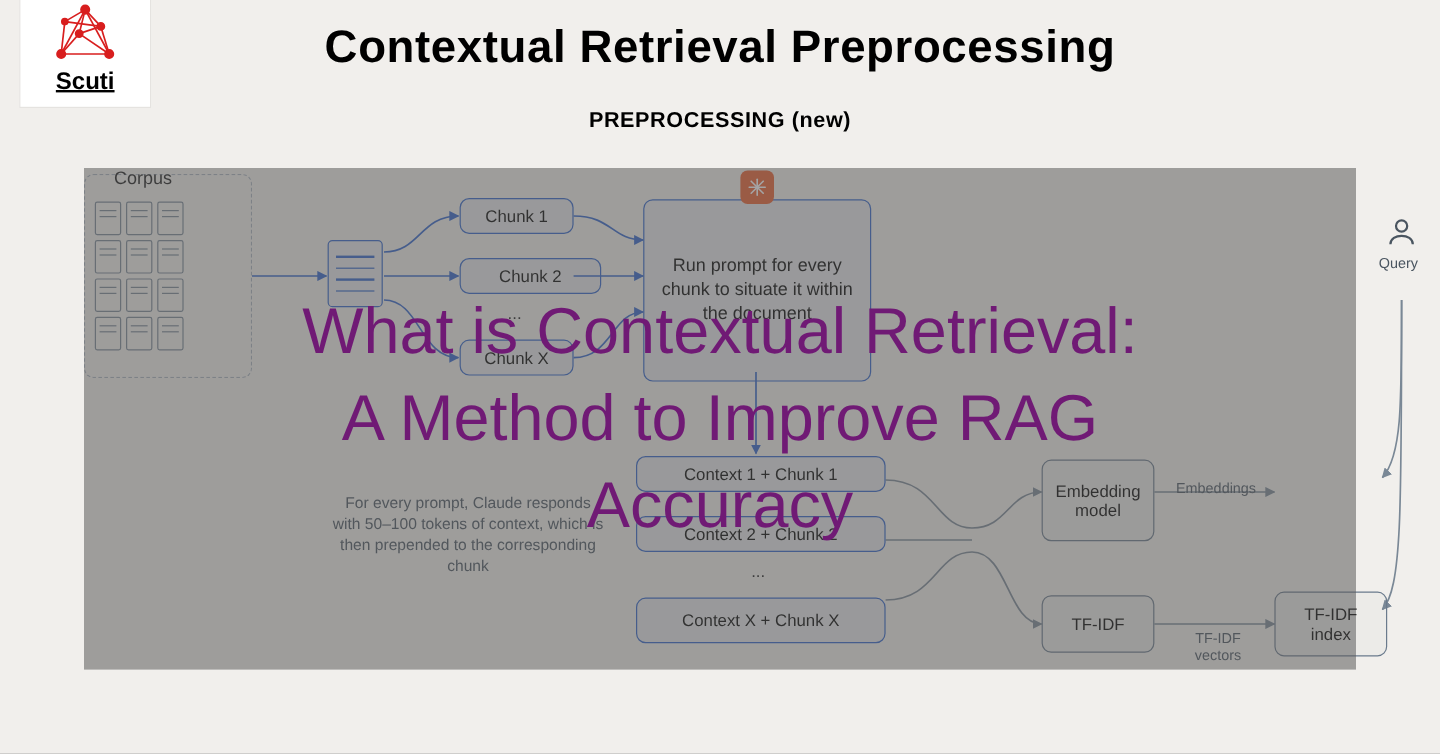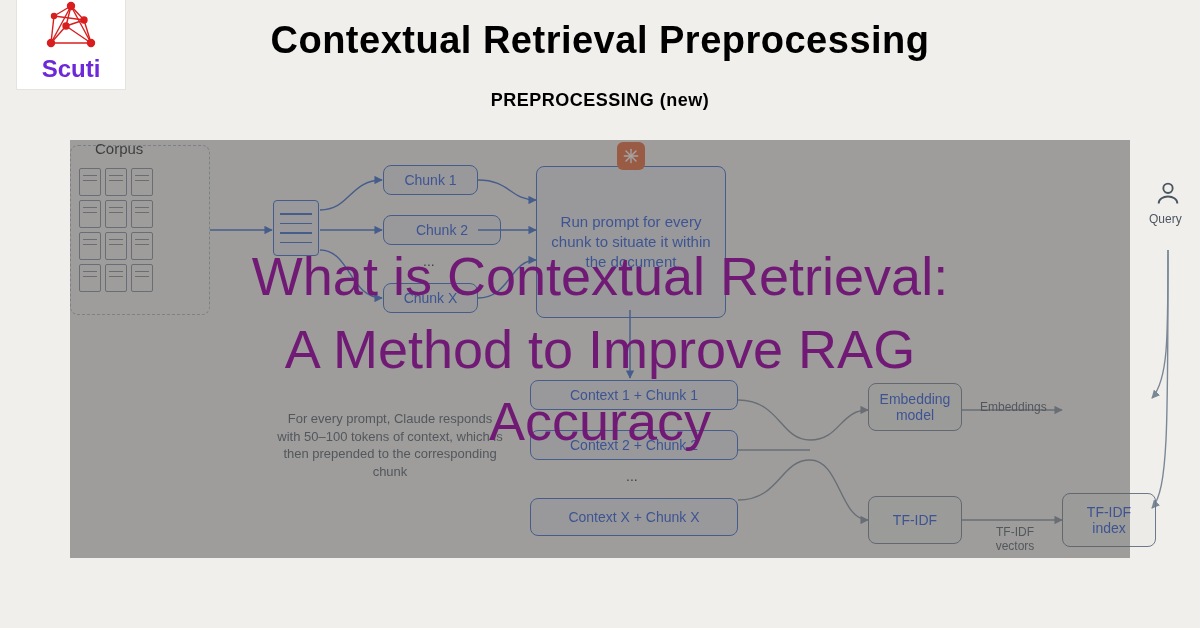--- a/index.html
+++ b/index.html
@@ -24,21 +24,21 @@
     height: 100px;
     background: #fff;
     border: 1px solid #e5e3e0;
     display: flex;
     flex-direction: column;
     align-items: center;
     justify-content: center;
     gap: 2px;
   }
   .logo-svg { width: 70px; height: 55px; }
-  .logo-text { font-size: 24px; font-weight: 700; color: #6d28d9; }
+  .logo-text { font-size: 20px; font-weight: 700; color: #000000; text-decoration: underline; }
   .page-title {
     position: absolute;
     left: 0; right: 0;
     text-align: center;
     font-size: 38px;
     font-weight: 800;
     color: #000;
     letter-spacing: 0.5px;
   }
   .diagram {
@@ -59,21 +59,21 @@
   }
   .box {
     position: absolute;
     border: 1.2px solid #6a7a8c;
     border-radius: 8px;
     background: rgba(106,122,140,0.03);
     display: flex;
     align-items: center;
     justify-content: center;
     font-size: 14px;
-    color: #1d4ed8;
+    color: #000000;
     text-align: center;
     padding: 4px 6px;
   }
   .box.blue {
     border-color: #2f63c9;
     background: rgba(47,99,201,0.05);
   }
   .box-label { position: absolute; font-size: 15px; color: #1a1a1a; }
   .corpus-outer {
     position: absolute;
@@ -287,21 +287,21 @@
       </svg>
   </div>
 
   <div class="box blue" style="left:530px; top:300px; width:208px; height:30px;">Context 1 + Chunk 1</div>
   <div class="box blue" style="left:530px; top:350px; width:208px; height:30px;">Context 2 + Chunk 2</div>
   <div class="ellipsis" style="left:626px; top:388px;">...</div>
   <div class="box blue" style="left:530px; top:418px; width:208px; height:38px;">Context X + Chunk X</div>
 
   <div class="caption" style="left:275px; top:330px; width:230px;">For every prompt, Claude responds with 50–100 tokens of context, which is then prepended to the corresponding chunk</div>
 
-  <div class="box" style="left:868px; top:303px; width:94px; height:48px;">Embedding model</div>
+  <div class="box" style="left:868px; top:303px; width:94px; height:68px;">Embedding model</div>
   <div class="box" style="left:868px; top:416px; width:94px; height:48px;">TF-IDF</div>
   <div class="box" style="left:1062px; top:413px; width:94px; height:54px;">TF-IDF index</div>
   <div class="small-label" style="left:980px; top:320px;">Embeddings</div>
   <div class="small-label" style="left:980px; top:445px; width:70px; text-align:center;">TF-IDF vectors</div>
 
   <div class="user-icon" style="left:1153px; top:98px;">
     <svg viewBox="0 0 24 24" width="28" height="28" fill="none" stroke="#4a5560" stroke-width="1.6">
       <circle cx="12" cy="8" r="4"></circle>
         <path d="M4 21c0-4 4-6 8-6s8 2 8 6"></path>
     </svg>

